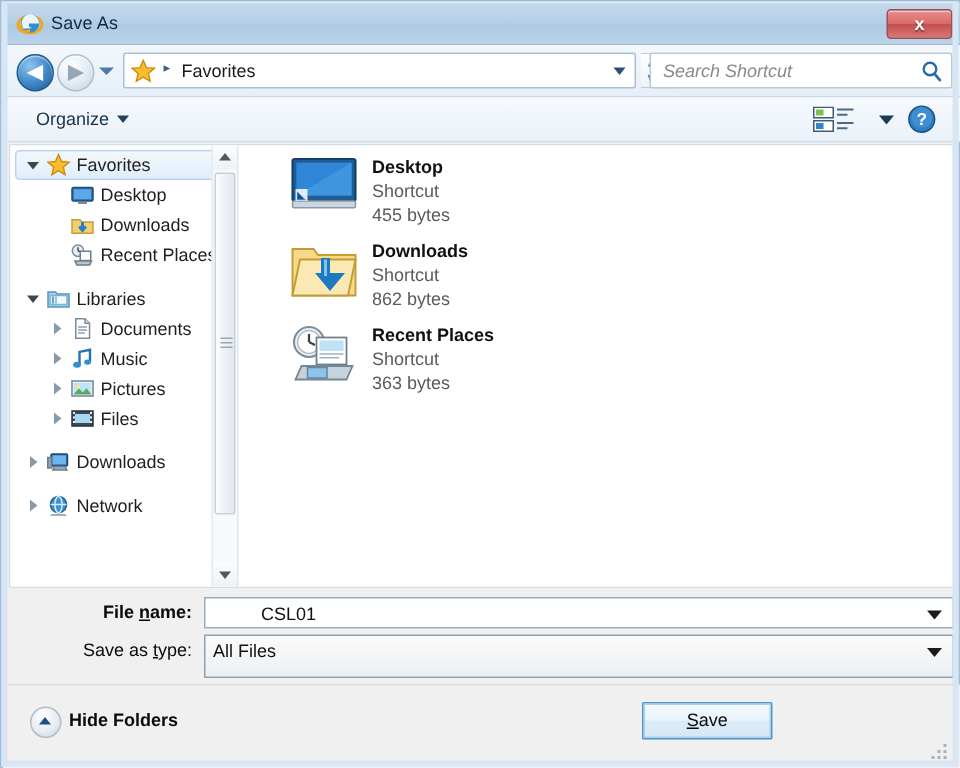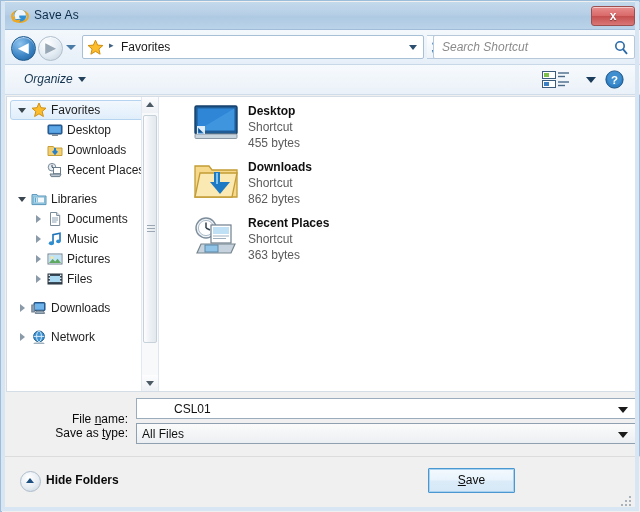--- a/index.html
+++ b/index.html
@@ -219,21 +219,20 @@
     box-sizing: border-box;
     background: linear-gradient(to bottom, #f7fafd 0%, #eaf1f8 100%);
     border-bottom: 1px solid #cfdce9;
   }
   .organize {
     position: absolute;
     left: 22px; top: 7px;
     font-size: 12px;
     color: #15334f;
     cursor: pointer;
-    font-style: italic;
   }
   .organize .caret {
     display: inline-block;
     margin-left: 5px;
     width: 0; height: 0;
     border-left: 4px solid transparent;
     border-right: 4px solid transparent;
     border-top: 5px solid #24415c;
     vertical-align: middle;
   }
@@ -440,21 +439,21 @@
   .fnvalue {
     position: absolute;
     left: 5px; top: 3px;
     font-size: 12px;
     color: #111111;
     margin-left: 32px;
   }
   .satinput {
     position: absolute;
     left: 130px; top: 26px;
-    width: 500px; height: 21px;
+    width: 500px; height: 29px;
     box-sizing: border-box;
     background: linear-gradient(to bottom, #fbfbfb 0%, #eceff2 100%);
     border: 1px solid #8fa1b1;
     cursor: pointer;
   }
   .satvalue {
     position: absolute;
     left: 5px; top: 3px;
     font-size: 12px;
     color: #111111;
@@ -822,21 +821,21 @@
               <rect x="12" y="29" width="13" height="7" fill="#8fc4e8" stroke="#5d87a5"></rect>
             </svg></span>
           <span class="fname">Recent Places</span>
           <span class="fsub1">Shortcut</span>
           <span class="fsub2">363 bytes</span>
         </div>
       </div>
   </div>
 
   <div class="formarea">
-    <span class="flabel" style="left:50px; top:15px; width:72px;"><span>File </span><u>n</u><span>ame:</span></span>
+    <span class="flabel" style="left:50px; top:4px; width:72px;font-weight:bold;"><span>File </span><u>n</u><span>ame:</span></span>
     <div class="fninput">
       <span class="fnvalue">CSL01</span>
       <span class="combo-caret"></span>
     </div>
 
     <span class="flabel" style="left:36px; top:29px; width:86px;"><span>Save as </span><u>t</u><span>ype:</span></span>
     <div class="satinput">
       <span class="satvalue">All Files</span>
       <span class="combo-caret"></span>
     </div>

